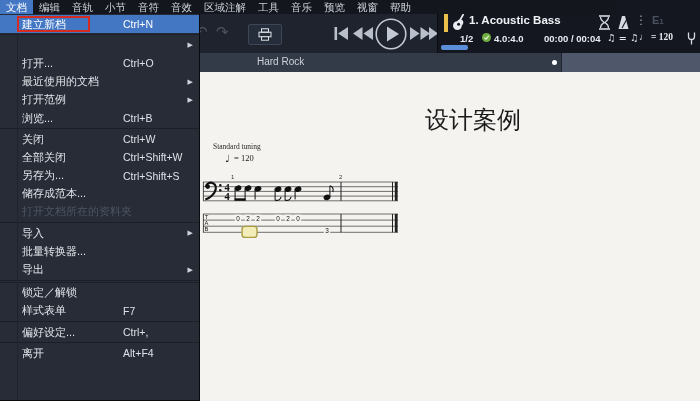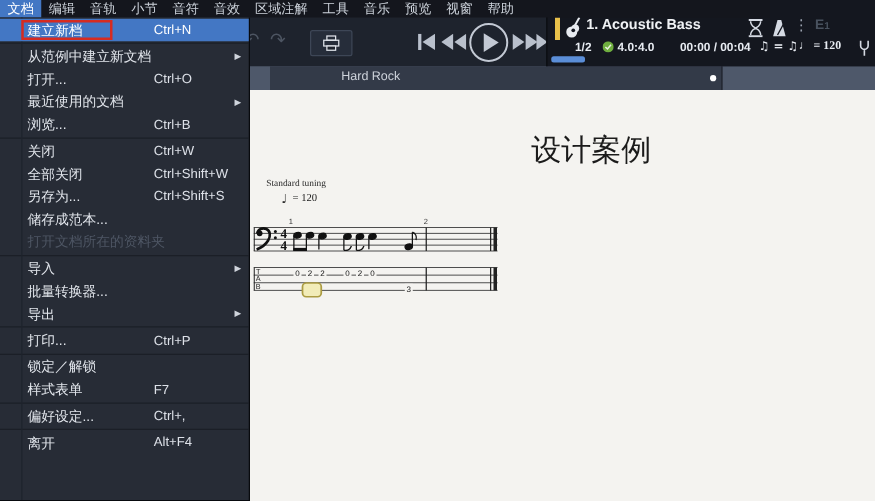--- a/index.html
+++ b/index.html
@@ -27,21 +27,21 @@
   .tp-dots { position:absolute; left:197px; top:13px; font-size:12px; color:#9aa2af; }
   .octave { position:absolute; left:214px; top:14px; font-size:11px; font-weight:bold; color:#49525f; }
   .octave .sub { font-size:8px; }
   .tp-row2 { position:absolute; left:0; top:31px; width:263px; height:16px; color:#e8ecf2; font-size:9.5px; font-weight:bold; }
   .tp-row2 span { position:absolute; white-space:nowrap; }
   .status-dot { position:absolute; left:44px; top:2px; width:9px; height:9px; }
   .hscroll-thumb { position:absolute; left:3px; top:45px; width:27px; height:5px; border-radius:2px; background:#5b8ed8; }
 
   
   .tabbar { position:absolute; left:200px; top:53px; width:500px; height:19px; background:#4e586a; }
-  .tab-active { position:absolute; left:16px; top:0; width:362px; height:19px; background:#333a48;
+  .tab-active { position:absolute; left:0; top:0; width:362px; height:19px; background:#333a48;
                 border-right:1px solid #20242e; }
   .tab-label { position:absolute; left:57px; top:3px; font-size:10px; color:#ced3db; }
   .tab-dot { position:absolute; left:352px; top:7px; width:5px; height:5px; border-radius:50%; background:#fff; }
 
   
   .content { position:absolute; left:200px; top:72px; width:500px; height:329px; background:#f4f3f0; }
   .content svg { position:absolute; left:0; top:0; }
 
   
   .file-menu { position:absolute; left:0; top:14px; width:200px; min-height:387px; background:#272c36;
@@ -249,32 +249,35 @@
 
   <div class="file-menu" id="file-menu">
     <div class="gutter"></div>
   <div class="mi highlighted">
         <span class="mi-label">建立新档</span>
         <span class="mi-shortcut">Ctrl+N</span>
         <div class="red-box"></div>
       </div>
       <div class="menu-sep"></div>
       <div class="mi">
-        <span class="mi-label">从范例中建立新文档</span>
         <span class="mi-arrow">▶</span>
       </div>
       <div class="mi">
         <span class="mi-label">打开...</span>
         <span class="mi-shortcut">Ctrl+O</span>
       </div>
       <div class="mi">
         <span class="mi-label">最近使用的文档</span>
         <span class="mi-arrow">▶</span>
       </div>
       <div class="mi">
+        <span class="mi-label">打开范例</span>
+        <span class="mi-arrow">▶</span>
+      </div>
+      <div class="mi">
         <span class="mi-label">浏览...</span>
         <span class="mi-shortcut">Ctrl+B</span>
       </div>
       <div class="menu-sep"></div>
       <div class="mi">
         <span class="mi-label">关闭</span>
         <span class="mi-shortcut">Ctrl+W</span>
       </div>
       <div class="mi">
         <span class="mi-label">全部关闭</span>
@@ -296,24 +299,20 @@
         <span class="mi-arrow">▶</span>
       </div>
       <div class="mi">
         <span class="mi-label">批量转换器...</span>
       </div>
       <div class="mi">
         <span class="mi-label">导出</span>
         <span class="mi-arrow">▶</span>
       </div>
       <div class="menu-sep"></div>
-      <div class="mi">
-        <span class="mi-label">打印...</span>
-        <span class="mi-shortcut">Ctrl+P</span>
-      </div>
       <div class="menu-sep"></div>
       <div class="mi">
         <span class="mi-label">锁定／解锁</span>
       </div>
       <div class="mi">
         <span class="mi-label">样式表单</span>
         <span class="mi-shortcut">F7</span>
       </div>
       <div class="menu-sep"></div>
       <div class="mi">

